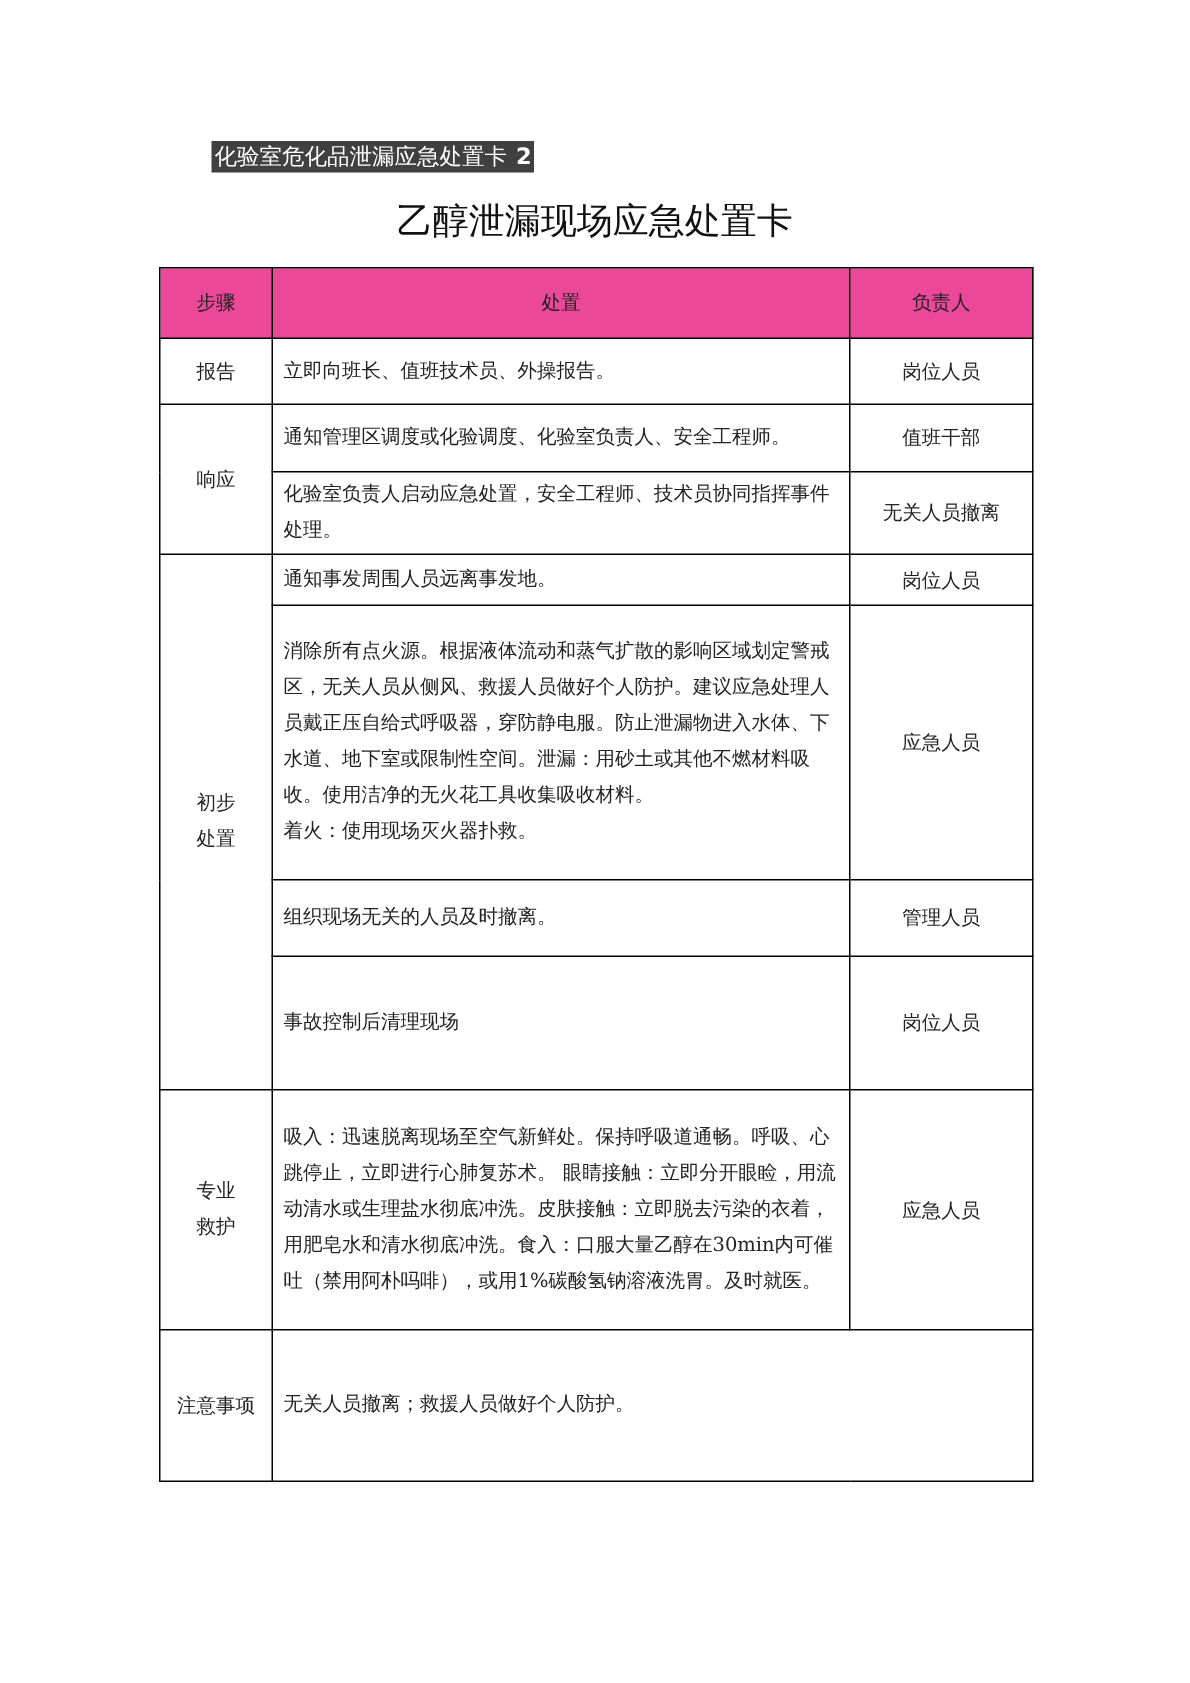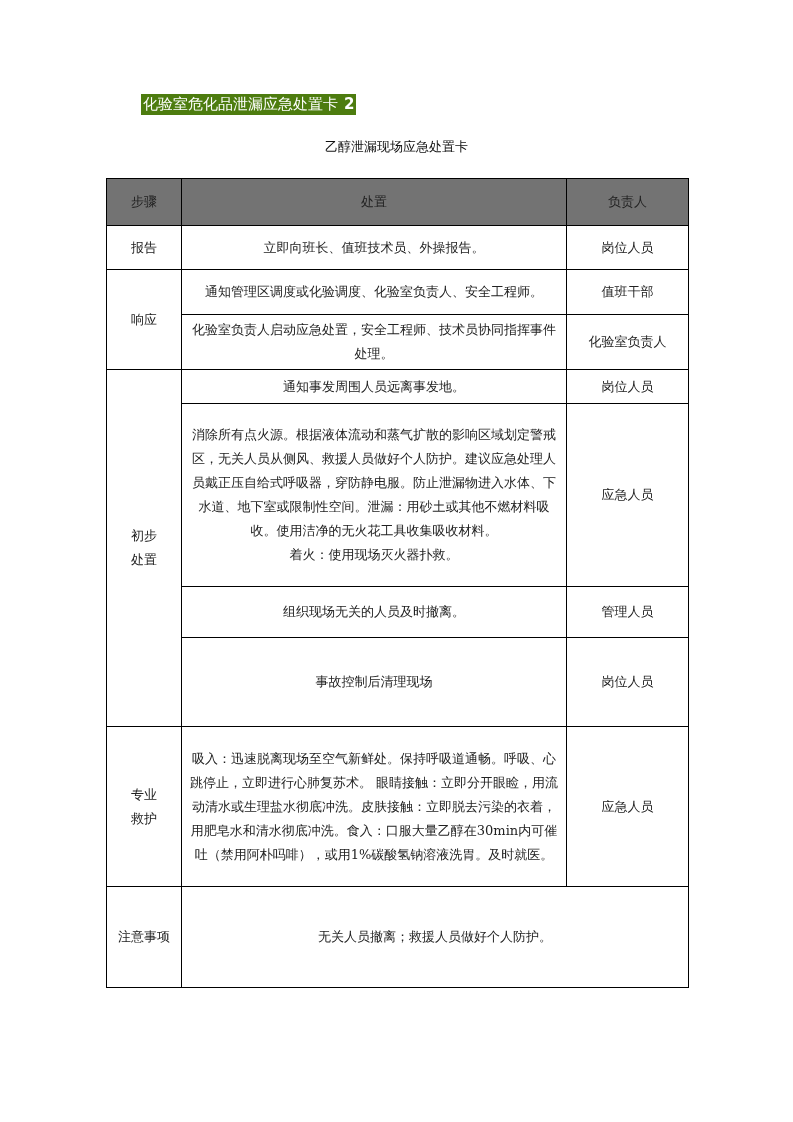--- a/index.html
+++ b/index.html
@@ -3,45 +3,45 @@
   <meta charset="utf-8">
   <style>
     html, body { margin: 0; padding: 0; background: #ffffff; }
     body {
       width: 793px; height: 1122px; position: relative; overflow: hidden;
       font-family: "DejaVu Serif", "Liberation Serif", serif;
       color: #222;
     }
     .banner {
       position: absolute; left: 141px; top: 94px;
-      background: #4d7c0f; color: #ffffff;
+      background: #404040; color: #ffffff;
       font-family: "DejaVu Sans", "Liberation Sans", sans-serif;
       font-size: 15px; line-height: 21px; height: 21px;
       padding: 0 2px; white-space: nowrap;
     }
     .banner .num { font-weight: bold; margin-left: 6px; }
     .doc-title {
       position: absolute; left: 0; width: 793px; top: 133px;
-      text-align: center; font-size: 13px; line-height: 28px;
+      text-align: center; font-size: 24px; line-height: 28px;
       font-family: "DejaVu Sans", "Liberation Sans", sans-serif;
       color: #111;
     }
     table.card {
       position: absolute; left: 106px; top: 178px;
       width: 582px; border-collapse: collapse; table-layout: fixed;
       font-size: 13px;
     }
     table.card td, table.card th {
       border: 1px solid #000; padding: 0 7px; vertical-align: middle;
       font-weight: normal; color: #222;
     }
-    table.card th { background: #737373; height: 46px; }
+    table.card th { background: #ec4899; height: 46px; }
     .c-step { text-align: center; }
     .c-resp { text-align: center; }
-    .c-act { text-align: center; line-height: 24px; }
+    .c-act { text-align: left; line-height: 24px; }
   </style>
 </head>
 <body>
 
 <div class="banner">
   <span>化验室危化品泄漏应急处置卡</span><span class="num">2</span>
 </div>
 
 <div class="doc-title">乙醇泄漏现场应急处置卡</div>
 
@@ -64,21 +64,21 @@
     <td class="c-resp">岗位人员</td>
   </tr>
 
   <tr style="height:45px">
     <td class="c-step" rowspan="2">响应</td>
     <td class="c-act">通知管理区调度或化验调度、化验室负责人、安全工程师。</td>
     <td class="c-resp">值班干部</td>
   </tr>
   <tr style="height:55px">
     <td class="c-act">化验室负责人启动应急处置，安全工程师、技术员协同指挥事件处理。</td>
-    <td class="c-resp">化验室负责人</td>
+    <td class="c-resp">无关人员撤离</td>
   </tr>
 
   <tr style="height:34px">
     <td class="c-step" rowspan="4" style="line-height:24px">
       <div>初步</div>
       <div>处置</div>
     </td>
     <td class="c-act">通知事发周围人员远离事发地。</td>
     <td class="c-resp">岗位人员</td>
   </tr>

